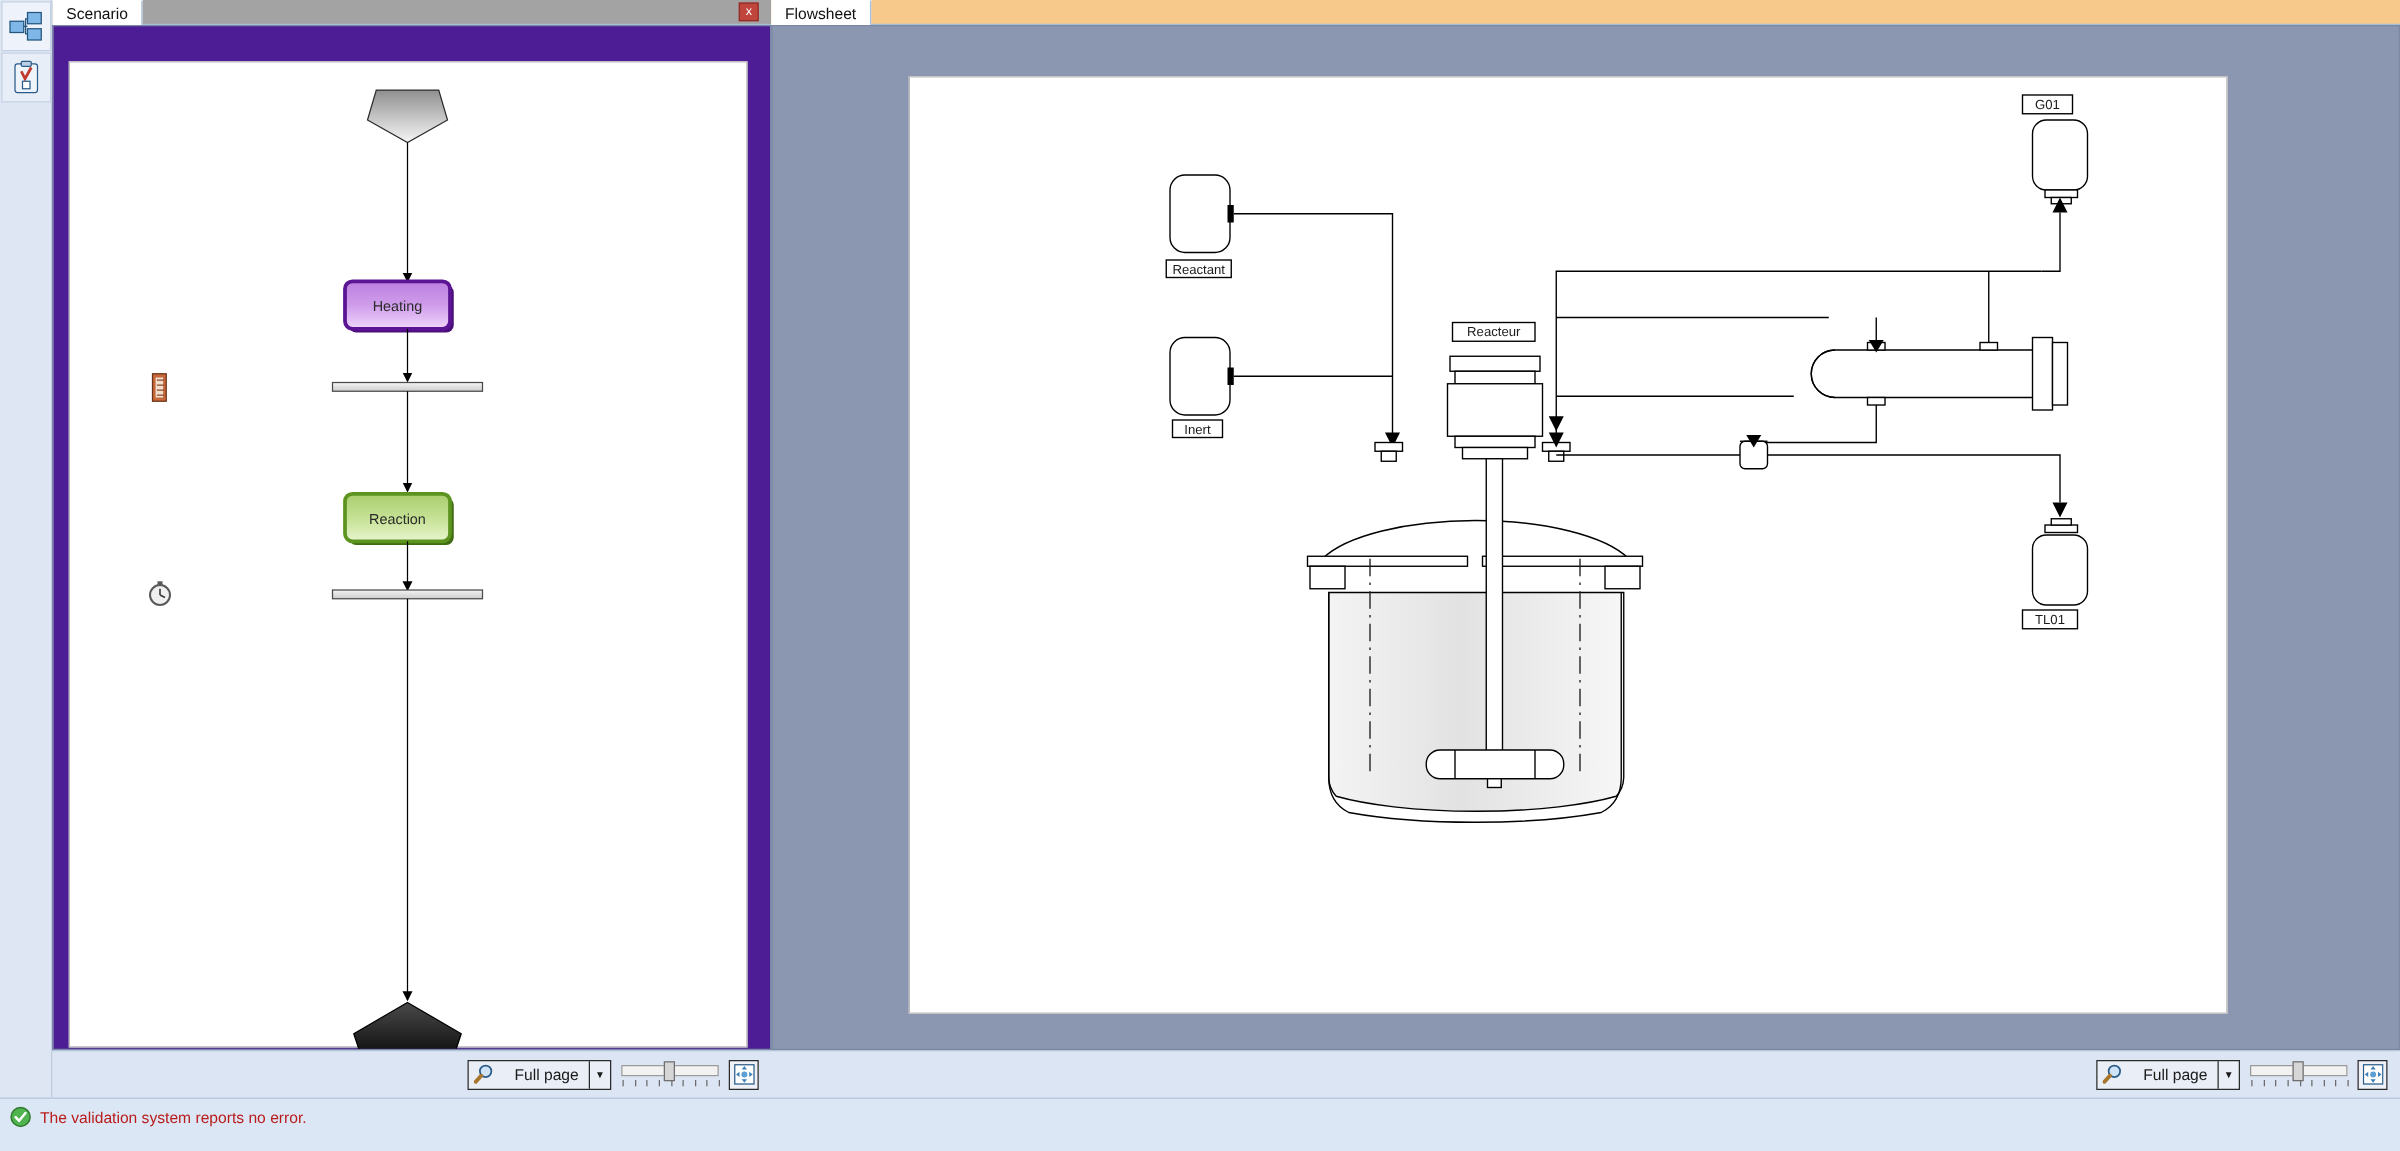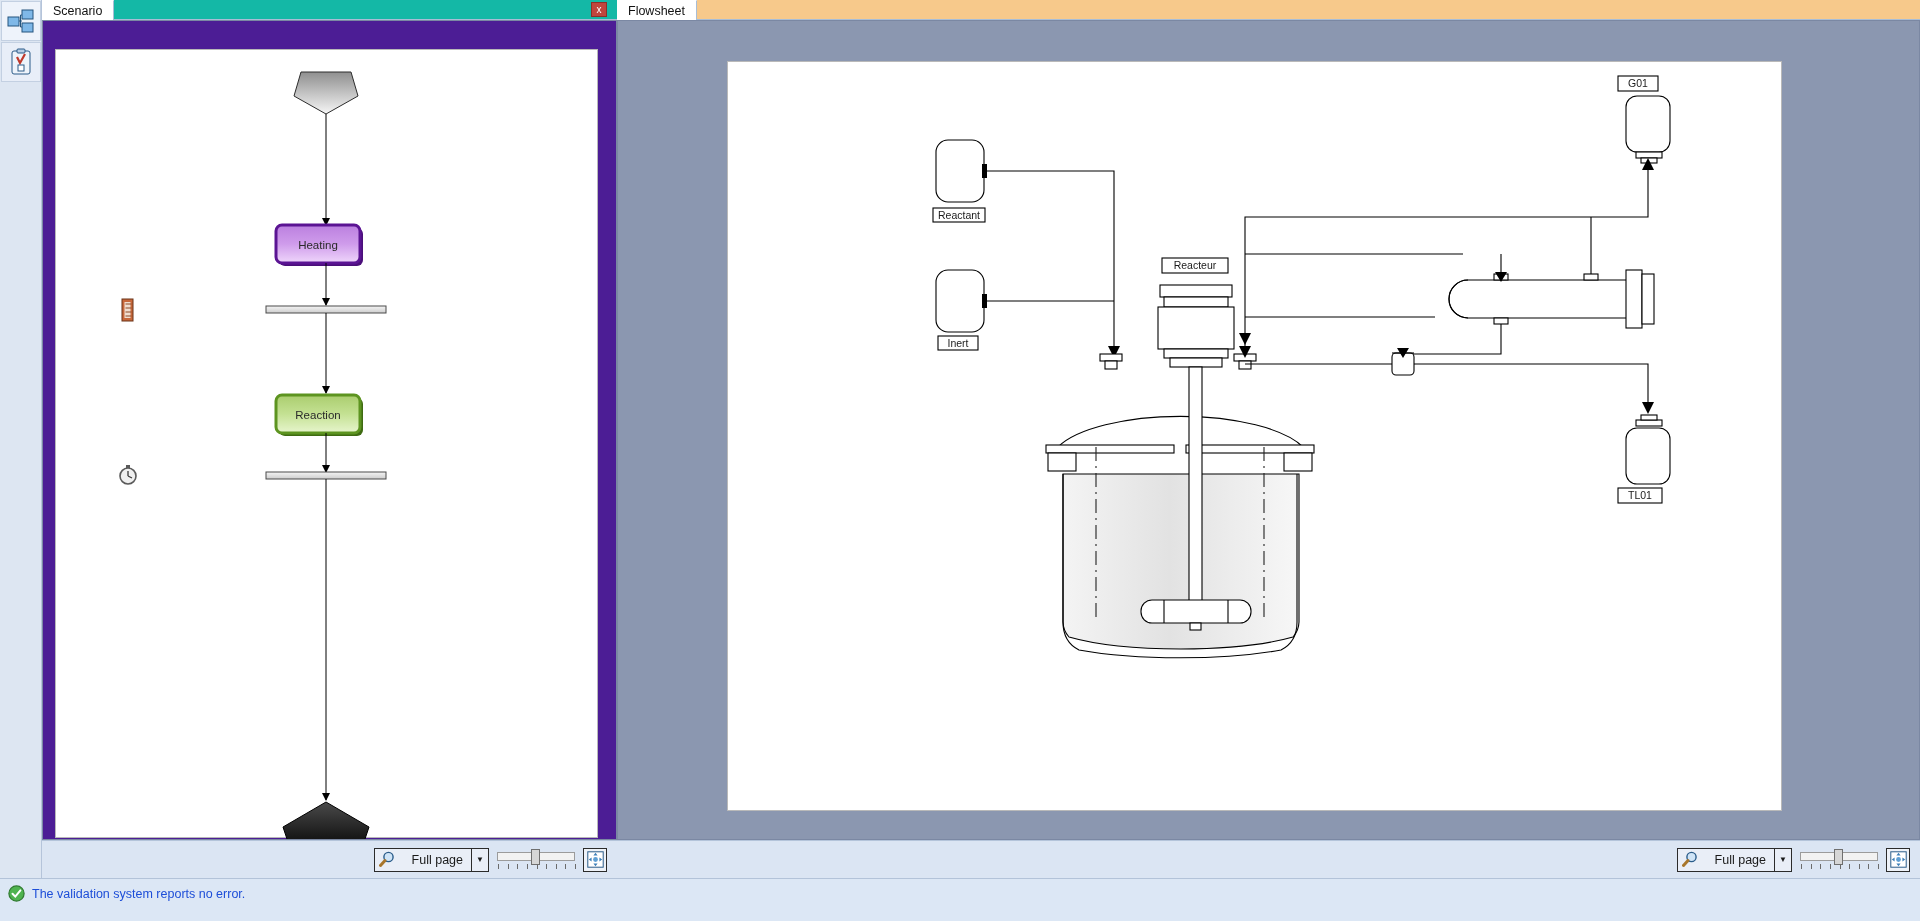--- a/index.html
+++ b/index.html
@@ -23,21 +23,21 @@
   .rail-btn {
     width: 40px; height: 40px; margin: 1px 0 0 1px;
     background: #e8eef8; border: 1px solid #c3d0e2;
     display: flex; align-items: center; justify-content: center;
   }
   .rail-btn.sel { background: #eef3fb; }
 
   
   .tabstrip {
     position: absolute; top: 0; height: 20px;
-    background: #14b8a6; border-bottom: 1px solid #a8bdd6;
+    background: #a3a3a3; border-bottom: 1px solid #a8bdd6;
   }
   .tabstrip.left  { left: 42px; width: 575px; }
   .tabstrip.right { left: 617px; width: 1303px; background: #f7c98b; }
   .tab {
     position: absolute; top: 0; height: 20px;
     display: flex; align-items: center;
     padding: 0 11px; font-size: 12.5px;
     background: #ffffff;
     border-right: 1px solid #a8bdd6;
     border-top: 1px solid #ffffff;
@@ -162,21 +162,21 @@
     border: 1px solid #2b2b2b; display: flex;
     align-items: center; justify-content: center;
   }
 
   
   .status {
     position: absolute; left: 0; top: 878px; width: 1920px; height: 43px;
     background: #dce7f5; border-top: 1px solid #b3c3d9;
   }
   .status-inner { display: flex; align-items: center; gap: 7px; padding: 6px 0 0 8px; }
-  .status-text { font-size: 12.5px; color: #1d4ed8; }
+  .status-text { font-size: 12.5px; color: #b91c1c; }
 </style>
 </head>
 <body>
 
 <div class="app">
 
   <div class="rail">
     <div class="rail-btn sel">
       <svg width="28" height="26" viewBox="0 0 28 26">
         <rect x="1" y="9" width="11" height="9" fill="#7fb8e8" stroke="#24557f"></rect>

